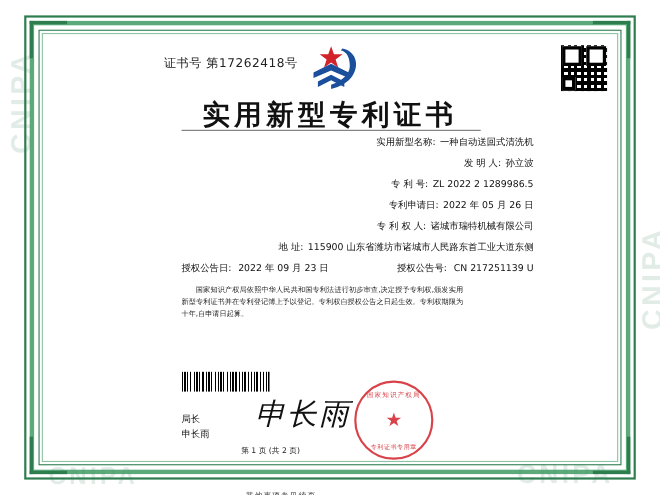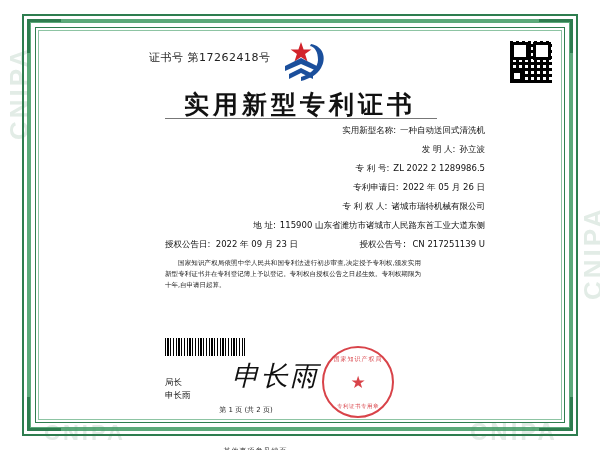--- a/index.html
+++ b/index.html
@@ -178,21 +178,20 @@
   }
   .field .v {
     white-space: nowrap;
   }
   .field.two-col {
     justify-content: space-between;
   }
   .field .v2 {
     margin-left: 60px;
     white-space: nowrap;
-    font-family: Liberation Mono, monospace;
   }
 
   
   .body-text {
     position: absolute;
     left: 165px;
     top: 258px;
     width: 272px;
     font-size: 6.5px;
     line-height: 11px;

